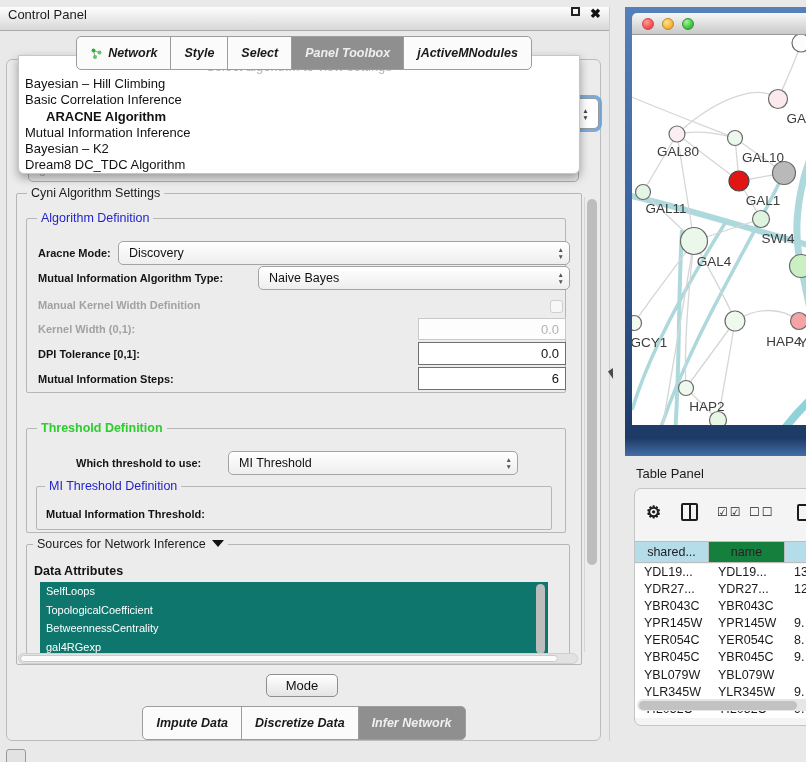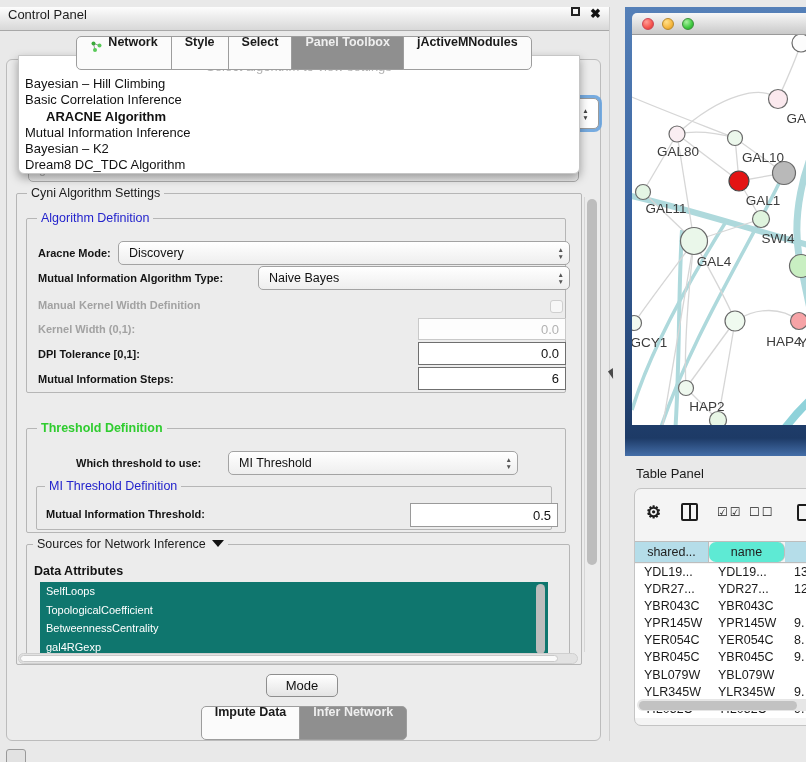--- a/index.html
+++ b/index.html
@@ -12,21 +12,21 @@
   .cp-titlebar { position:absolute; left:0; top:0; width:100%; height:24px;
     background:linear-gradient(#fdfdfd,#d8d8d8); border-bottom:1px solid #a8a8a8;
     display:flex; align-items:flex-start; padding:0 8px; font-size:13px; color:#1c1c1c; }
   .cp-title { flex:1; }
   .winbtn-float { width:9px; height:9px; border:2px solid #222; margin-right:10px; }
   .winbtn-close { font-size:13px; font-weight:bold; color:#111; line-height:1; }
 
   
   .tabs-top { position:absolute; left:0; top:29px; width:100%; display:flex; justify-content:center; z-index:20; }
   .tab { height:23px; line-height:21px; padding:16px 13px; background:#fbfbfb; border:1px solid #9d9d9d;
-    margin-left:-1px; font-size:12.5px; font-weight:bold; color:#1a1a1a; display:flex; align-items:flex-end; gap:5px; }
+    margin-left:-1px; font-size:12.5px; font-weight:bold; color:#1a1a1a; display:flex; align-items:center; gap:5px;font-style:italic; }
   .tab:first-child { border-radius:5px 0 0 5px; }
   .tab:last-child { border-radius:0 5px 5px 0; }
   .tab.sel { background:#8f8f8f; color:#efefef; }
   .net-ico { width:13px; height:13px; display:inline-block; }
 
   
   .content-frame { position:absolute; left:6px; top:52px; width:595px; height:682px;
     border:1px solid #bcbcbc; border-radius:6px; background:#ececec; }
 
   
@@ -105,21 +105,21 @@
     border:1px solid #c4c4c4; border-radius:7px; overflow:hidden; }
   .ttoolbar { position:absolute; left:0; top:10px; width:100%; height:26px; display:flex; align-items:center; }
   .gear { position:absolute; left:11px; font-size:17px; font-weight:bold; color:#1c1c1c; line-height:1; }
   .colico { position:absolute; left:46px; width:17px; height:18px; border:2px solid #1c1c1c; border-radius:2px; }
   .colico::after { content:""; position:absolute; left:5.5px; top:0; width:2px; height:14px; background:#1c1c1c; }
   .cbgroup { position:absolute; font-size:12px; color:#1c1c1c; letter-spacing:2px; }
   .pageico { position:absolute; left:162px; width:14px; height:17px; border:2px solid #1c1c1c; border-radius:2px; background:#f4f4f4; }
   .thead { position:absolute; left:0; top:52px; width:220px; height:22px; display:flex; border-top:1px solid #bdbdbd; border-bottom:1px solid #bdbdbd; }
   .th { height:100%; font-size:12.5px; color:#222; display:flex; align-items:center; justify-content:center; border-right:1px solid #bdbdbd; }
   .th.blue { background:#b5dde9; }
-  .th.gray { background:#5eead4;border-radius:7px; }
+  .th.gray { background:#15803d; }
   .tbody { position:absolute; left:0; top:75px; width:220px; background:#fff; }
   .trow { display:flex; height:17.1px; }
   .td { font-size:12.5px; color:#1a1a1a; line-height:17.1px; padding-left:9px; white-space:nowrap; overflow:hidden; }
   .t-hscroll { position:absolute; left:2px; top:210px; width:186px; height:12px; background:#e6e6e6; border-radius:6px; }
   .t-hscroll .thumb { position:absolute; left:2px; top:1.5px; width:158px; height:9px; background:#c2c2c2; border-radius:5px; }
 
   .mini-ico { position:absolute; left:6px; top:749px; width:20px; height:16px; background:#e2e2e2; border:1px solid #9a9a9a; border-radius:3px; }
   .cursor { position:absolute; left:610px; top:369px; width:0; height:0;
     border-top:9px solid #4a4a4a; border-right:6px solid transparent; transform:rotate(-35deg); }
 </style>
@@ -215,23 +215,20 @@
     </div>
     <span class="lbl" style="left:76px; top:450px;">Which threshold to use:</span>
     <div class="combo" style="left:228px; top:444px; width:290px;">
       <span>MI Threshold</span>
       <span class="stepper">▲<br>▼</span>
     </div>
     <div class="gbox" style="left:36px; top:479px; width:516px; height:44px; background:#ececec;">
       <span class="gbox-legend lg-blue" style="left:8px;">MI Threshold Definition</span>
     </div>
     <span class="lbl" style="left:46px; top:501px;">Mutual Information Threshold:</span>
-    <div class="field" style="left:410px; top:496px; width:148px; height:24px; border-color:#9a9a9a;">
-      <span>0.5</span>
-    </div>
 
     <div class="gbox" style="left:26px; top:537px; width:544px; height:119px;">
       <span class="gbox-legend lg-black" style="left:6px;"><span>Sources for Network Inference</span><span class="tri-d"></span></span>
     </div>
     <span class="lbl" style="left:34px; top:557px; font-size:12.5px;">Data Attributes</span>
     <div class="attr-list">
       <div class="attr-item">SelfLoops</div>
       <div class="attr-item">TopologicalCoefficient</div>
       <div class="attr-item">BetweennessCentrality</div>
       <div class="attr-item">gal4RGexp</div>
@@ -244,20 +241,23 @@
         <div class="thumb"></div>
       </div>
 
     <div class="apply-btn">
         <span>Mode</span>
       </div>
 
     <div class="tabs-bottom">
       <div class="tab">
           <span>Impute Data</span>
+        </div>
+      <div class="tab">
+          <span>Discretize Data</span>
         </div>
       <div class="tab sel">
           <span>Infer Network</span>
         </div>
     </div>
   </div>
 
   <div class="netwin">
     <div class="net-titlebar">
       <span class="tl r"></span>

